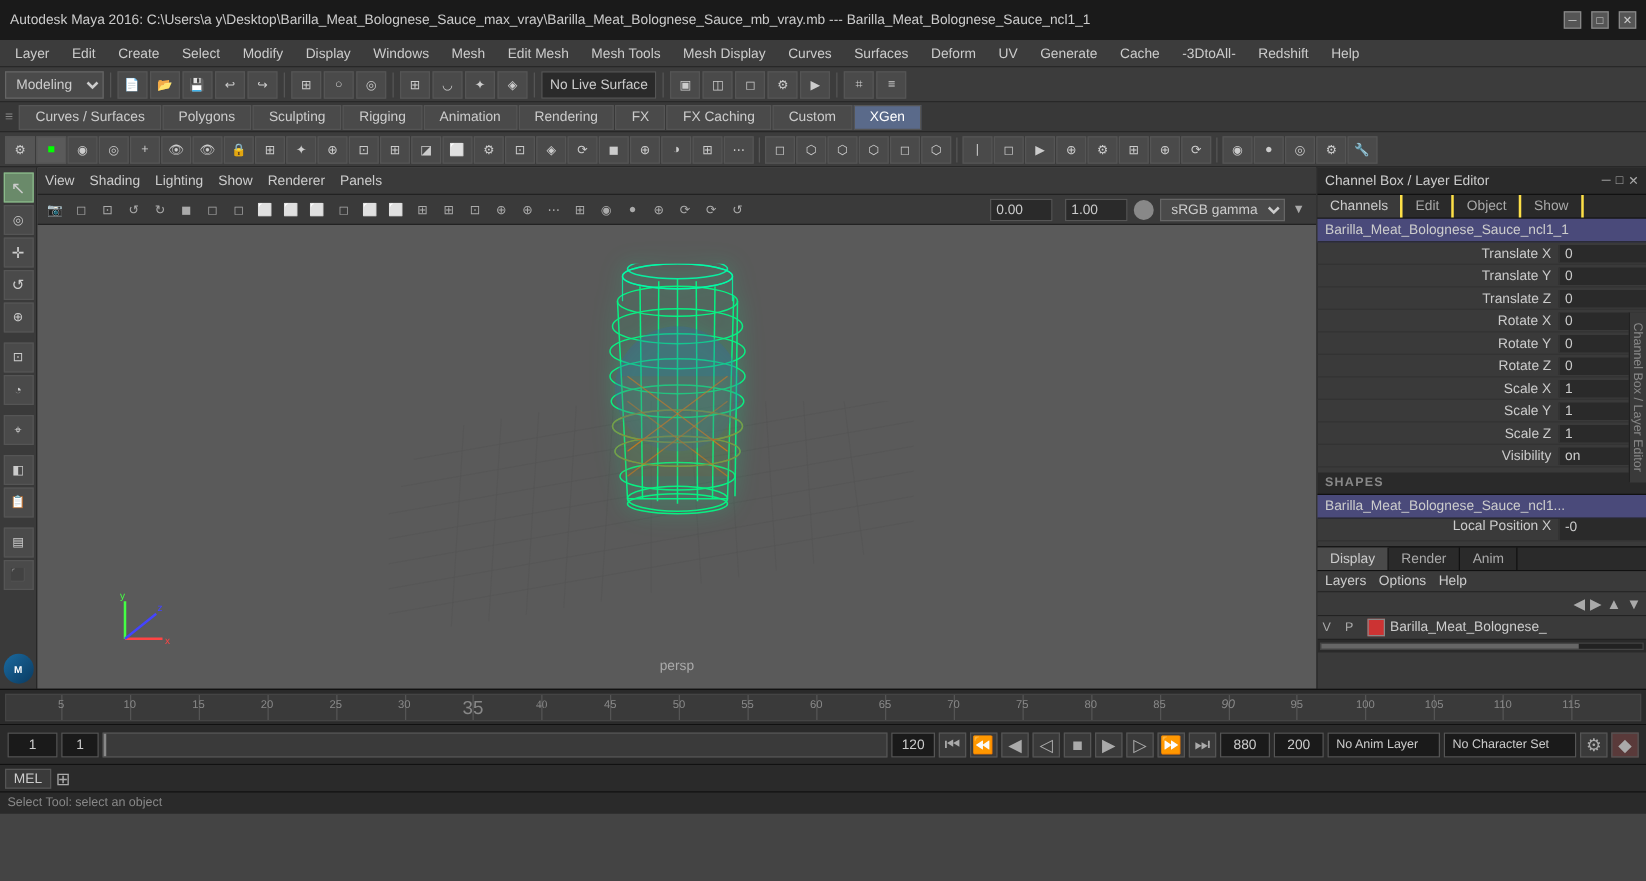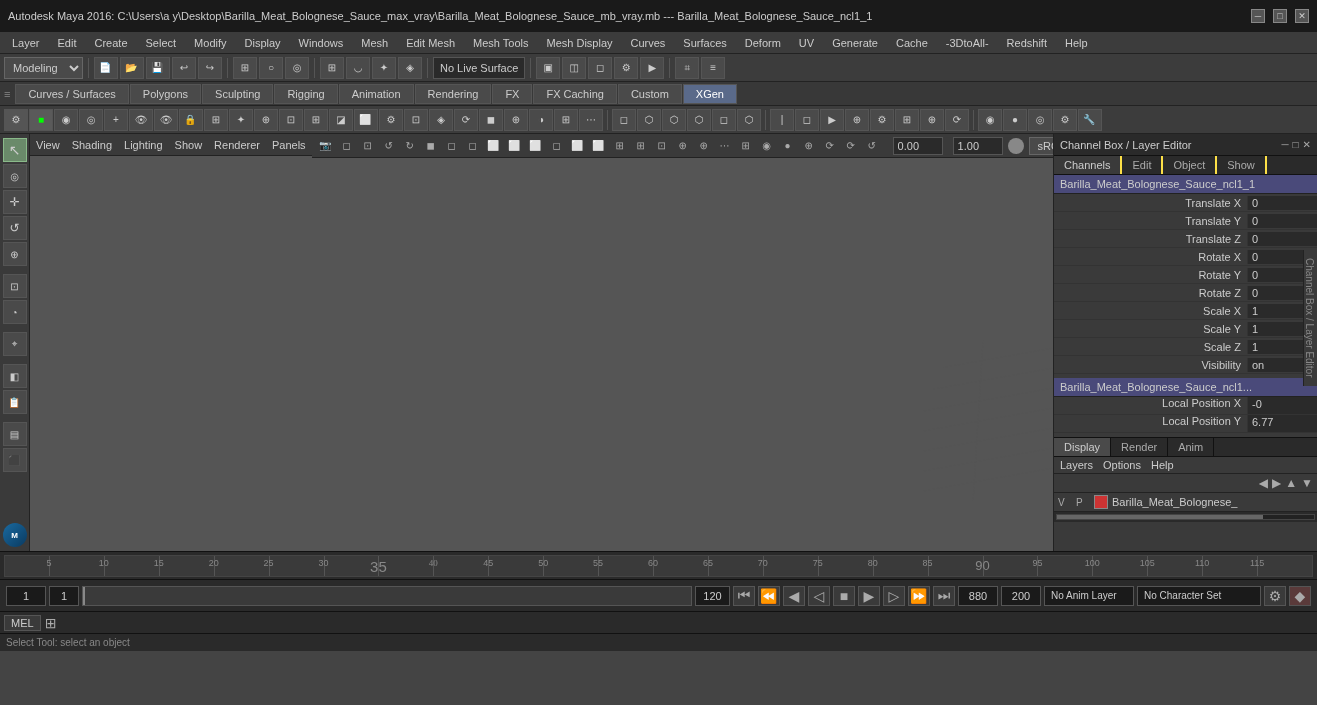--- a/index.html
+++ b/index.html
@@ -718,21 +718,21 @@
     <div class="left-tool-btn" style="font-size:10px;">⬛</div>
     <div style="height:4px;"></div>
 
     <div style="margin-top:auto;">
       <div style="width:24px;height:24px;background:linear-gradient(135deg,#1a6aa0,#0a3a60);border-radius:50%;display:flex;align-items:center;justify-content:center;">
         <span style="color:#fff;font-size:8px;font-weight:bold;">M</span>
       </div>
     </div>
   </div>
 
-  <div id="viewport" style="flex:1;display:flex;flex-direction:row;">
+  <div id="viewport" style="flex:1;display:flex;flex-direction:column;">
 
     <div id="viewport-panel-bar">
       <span class="panel-menu-item">View</span>
       <span class="panel-menu-item">Shading</span>
       <span class="panel-menu-item">Lighting</span>
       <span class="panel-menu-item">Show</span>
       <span class="panel-menu-item">Renderer</span>
       <span class="panel-menu-item">Panels</span>
     </div>
 
@@ -930,28 +930,25 @@
         <span class="channel-name">Scale Z</span>
         <span class="channel-value">1</span>
       </div>
       <div class="channel-row">
         <span class="channel-name">Visibility</span>
         <span class="channel-value">on</span>
       </div>
     </div>
 
     <div id="shapes-section">
+      <div class="shapes-header">SHAPES</div>
       <div class="shape-name">Barilla_Meat_Bolognese_Sauce_ncl1...</div>
       <div class="local-pos-row">
         <span class="local-pos-name">Local Position X</span>
         <span class="local-pos-value">-0</span>
-      </div>
-      <div class="local-pos-row">
-        <span class="local-pos-name">Local Position Y</span>
-        <span class="local-pos-value">6.77</span>
       </div>
     </div>
 
     <div id="display-tabs">
       <div class="disp-tab active">Display</div>
       <div class="disp-tab">Render</div>
       <div class="disp-tab">Anim</div>
     </div>
 
     <div id="layers-menu">
@@ -1017,21 +1014,21 @@
         <div style="position: absolute; left: 53.7815%; top: 2px; transform: translateX(-50%); color: rgb(136, 136, 136); font-size: 9px;">65</div>
         <div style="position: absolute; left: 57.9832%; top: 0px; width: 1px; height: 100%; background: rgb(85, 85, 85);"></div>
         <div style="position: absolute; left: 57.9832%; top: 2px; transform: translateX(-50%); color: rgb(136, 136, 136); font-size: 9px;">70</div>
         <div style="position: absolute; left: 62.1849%; top: 0px; width: 1px; height: 100%; background: rgb(85, 85, 85);"></div>
         <div style="position: absolute; left: 62.1849%; top: 2px; transform: translateX(-50%); color: rgb(136, 136, 136); font-size: 9px;">75</div>
         <div style="position: absolute; left: 66.3866%; top: 0px; width: 1px; height: 100%; background: rgb(85, 85, 85);"></div>
         <div style="position: absolute; left: 66.3866%; top: 2px; transform: translateX(-50%); color: rgb(136, 136, 136); font-size: 9px;">80</div>
         <div style="position: absolute; left: 70.5882%; top: 0px; width: 1px; height: 100%; background: rgb(85, 85, 85);"></div>
         <div style="position: absolute; left: 70.5882%; top: 2px; transform: translateX(-50%); color: rgb(136, 136, 136); font-size: 9px;">85</div>
         <div style="position: absolute; left: 74.7899%; top: 0px; width: 1px; height: 100%; background: rgb(85, 85, 85);"></div>
-        <div style="position: absolute; left: 74.7899%; top: 2px; transform: translateX(-50%); color: rgb(136, 136, 136); font-size: 13px;">90</div>
+        <div style="position: absolute; left: 74.7899%; top: 2px; transform: translateX(-50%); color: rgb(136, 136, 136); font-size: 10px; font-style: italic;">90</div>
         <div style="position: absolute; left: 78.9916%; top: 0px; width: 1px; height: 100%; background: rgb(85, 85, 85);"></div>
         <div style="position: absolute; left: 78.9916%; top: 2px; transform: translateX(-50%); color: rgb(136, 136, 136); font-size: 9px;">95</div>
         <div style="position: absolute; left: 83.1933%; top: 0px; width: 1px; height: 100%; background: rgb(85, 85, 85);"></div>
         <div style="position: absolute; left: 83.1933%; top: 2px; transform: translateX(-50%); color: rgb(136, 136, 136); font-size: 9px;">100</div>
         <div style="position: absolute; left: 87.395%; top: 0px; width: 1px; height: 100%; background: rgb(85, 85, 85);"></div>
         <div style="position: absolute; left: 87.395%; top: 2px; transform: translateX(-50%); color: rgb(136, 136, 136); font-size: 9px;">105</div>
         <div style="position: absolute; left: 91.5966%; top: 0px; width: 1px; height: 100%; background: rgb(85, 85, 85);"></div>
         <div style="position: absolute; left: 91.5966%; top: 2px; transform: translateX(-50%); color: rgb(136, 136, 136); font-size: 9px;">110</div>
         <div style="position: absolute; left: 95.7983%; top: 0px; width: 1px; height: 100%; background: rgb(85, 85, 85);"></div>
         <div style="position: absolute; left: 95.7983%; top: 2px; transform: translateX(-50%); color: rgb(136, 136, 136); font-size: 9px;">115</div>
@@ -1059,21 +1056,21 @@
   <div class="transport-btn">▷</div>
   <div class="transport-btn">⏩</div>
   <div class="transport-btn">⏭</div>
 
   <input class="transport-input" value="880" style="width: 40px;">
   <input class="transport-input" value="200" style="width: 40px;">
 
   <div class="transport-text" style="width:90px;font-size:10px;">
     <span>No Anim Layer</span>
   </div>
-  <div class="transport-text" style="width:124px;font-size:10px;">
+  <div class="transport-text" style="width:106px;font-size:10px;">
     <span>No Character Set</span>
   </div>
   <div class="transport-btn">⚙</div>
   <div class="transport-btn" style="background:#5a3a3a;">◆</div>
 </div>
 
 <div id="status-bar" style="background:#2a2a2a;height:22px;display:flex;align-items:center;padding:0 4px;border-top:1px solid #111;">
   <div id="mel-label" style="background:#3a3a3a;padding:1px 6px;border:1px solid #555;color:#ccc;font-size:11px;margin-right:4px;cursor:pointer;">MEL</div>
   <div style="color:#aaa;font-size:14px;cursor:pointer;">⊞</div>
 </div>

